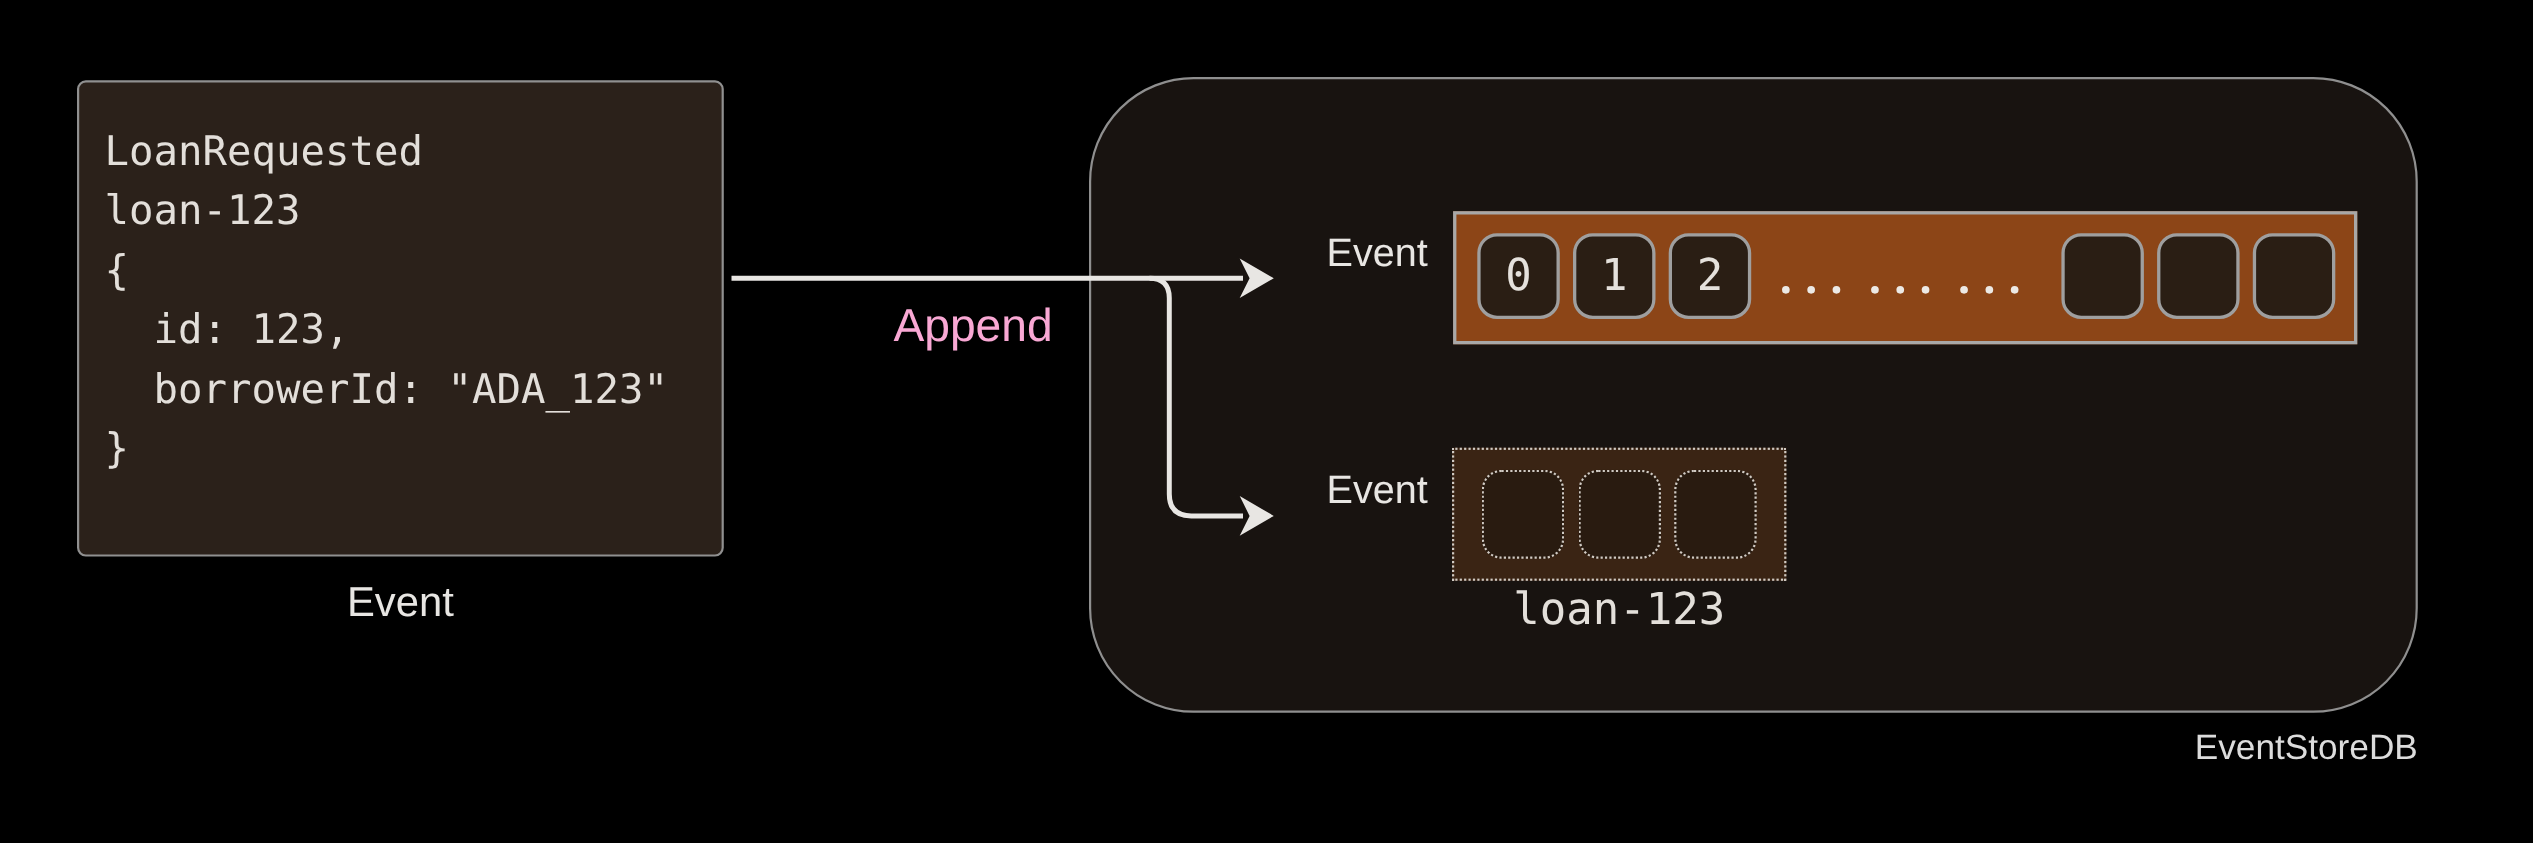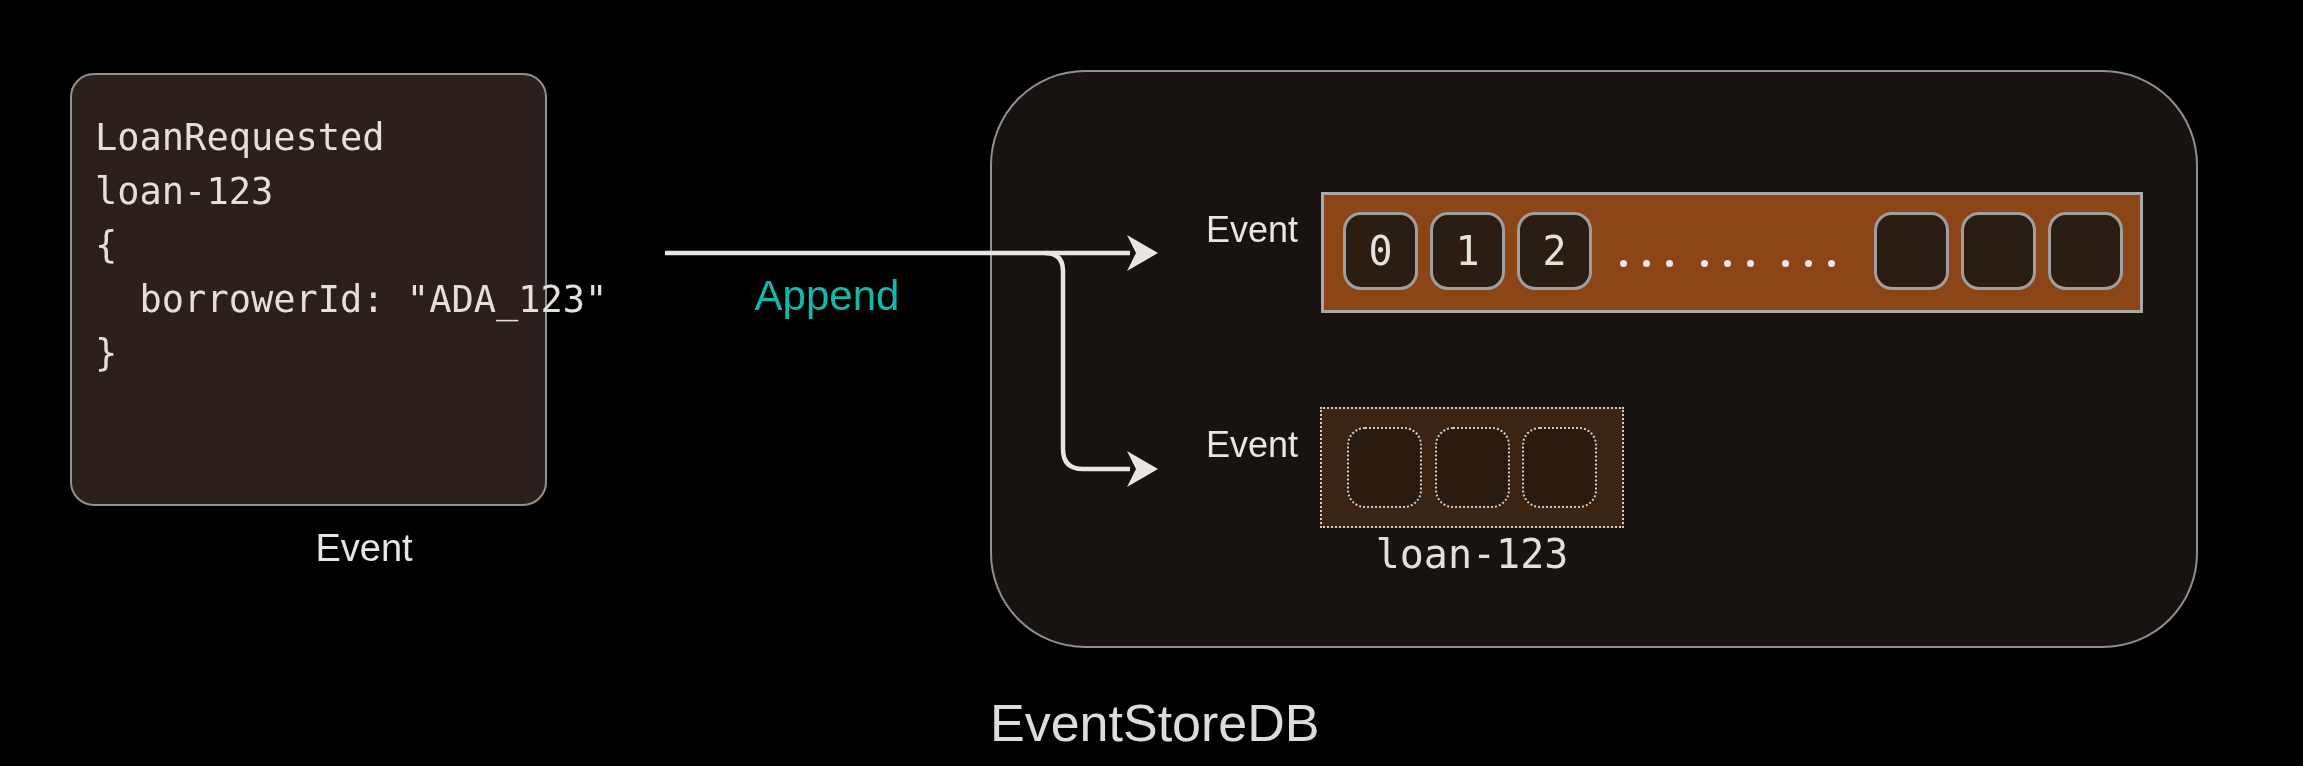--- a/index.html
+++ b/index.html
@@ -6,49 +6,49 @@
   body{
     width:2303px;height:766px;position:relative;overflow:hidden;
     font-family:"Liberation Sans",sans-serif;
     --card-bg:#2b211a; --container-bg:#181310; --log-bar-bg:#8c4517;
     --cell-bg:#2a1e14; --stream-bg:#3a2414; --stream-cell-bg:#291b10;
     --border-gray:#9a9a9a; --arrow:#e8e6e3; --text:#e3dfda;
   }
 
   
   .event-card{
-    position:absolute;left:70px;top:73px;width:477px;height:433px;
-    background:var(--card-bg);border:2px solid #909090;border-radius:24px;
+    position:absolute;left:70px;top:73px;width:588px;height:433px;
+    background:var(--card-bg);border:2px solid #909090;border-radius:8px;
     box-sizing:border-box;padding:36px 0 16px 23px;
   }
   .code-line{
     font-family:"DejaVu Sans Mono",monospace;font-size:37px;line-height:54px;
     color:var(--text);white-space:pre;
   }
   .event-caption{
     position:absolute;left:70px;top:527px;width:588px;text-align:center;
     font-size:38px;color:#e8e6e3;
   }
 
   
   .append-svg{position:absolute;left:650px;top:230px;width:520px;height:270px;z-index:5;}
   .append-label{
-    position:absolute;left:697px;top:272px;width:260px;text-align:center;
-    font-size:42px;color:#14b8a6;z-index:6;
+    position:absolute;left:697px;top:272px;width:260px;text-align:right;
+    font-size:42px;color:#f9a8d4;z-index:6;
   }
 
   
   .esdb{
     position:absolute;left:990px;top:70px;width:1208px;height:578px;
     background:var(--container-bg);border:2px solid #8f8f8f;border-radius:95px;
     box-sizing:border-box;
   }
   .esdb-caption{
-    position:absolute;left:990px;top:661px;width:1208px;text-align:left;
-    font-size:52px;color:#dcdcdc;margin-top:32px;
+    position:absolute;left:990px;top:661px;width:1208px;text-align:right;
+    font-size:32px;color:#dcdcdc;
   }
 
   
   .log-label,.stream-label{
     position:absolute;left:1028px;width:270px;text-align:right;
     font-size:36px;line-height:45px;color:#e8e6e3;z-index:4;
   }
   .log-label{top:207px;}
   .stream-label{top:422px;}
   .log-bar{
@@ -83,20 +83,21 @@
     font-family:"DejaVu Sans Mono",monospace;font-size:40px;color:#e3dfda;
   }
 </style>
 </head>
 <body style="--card-bg: #2b211a; --container-bg: #181310; --log-bar-bg: #8c4517; --cell-bg: #2a1e14; --stream-bg: #3a2414; --stream-cell-bg: #291b10; --border-gray: #9a9a9a; --arrow: #e8e6e3; --text: #e3dfda;">
 
 <div class="event-card">
   <div class="code-line">LoanRequested</div>
   <div class="code-line">loan-123</div>
   <div class="code-line">{</div>
+  <div class="code-line">  id: 123,</div>
   <div class="code-line">  borrowerId: "ADA_123"</div>
   <div class="code-line">}</div>
 </div>
 <div class="event-caption">Event</div>
 
 <div class="esdb"></div>
 <div class="esdb-caption">EventStoreDB</div>
 
 <svg class="append-svg" viewBox="0 0 520 270" xmlns="http://www.w3.org/2000/svg">
   <path d="M15,23 H480" stroke="#e8e6e3" stroke-width="4.5" fill="none"></path>

